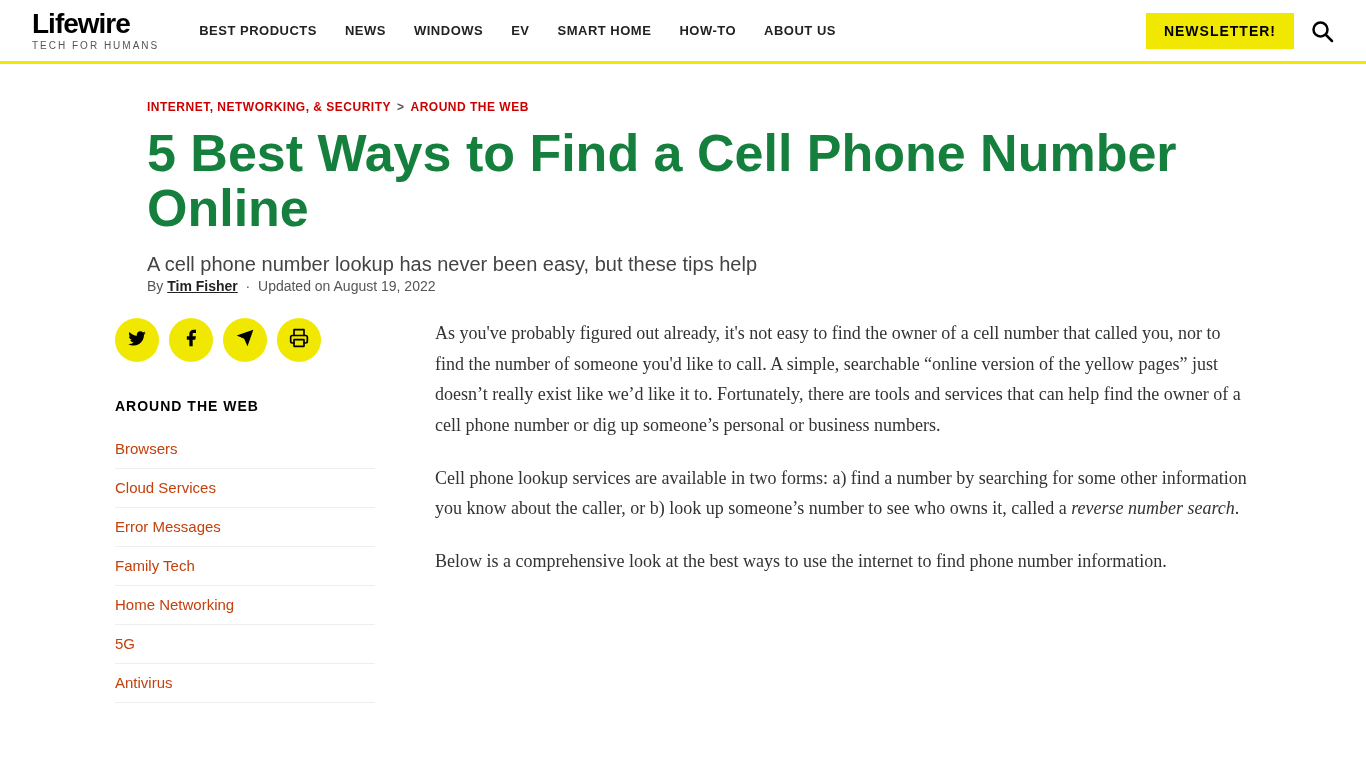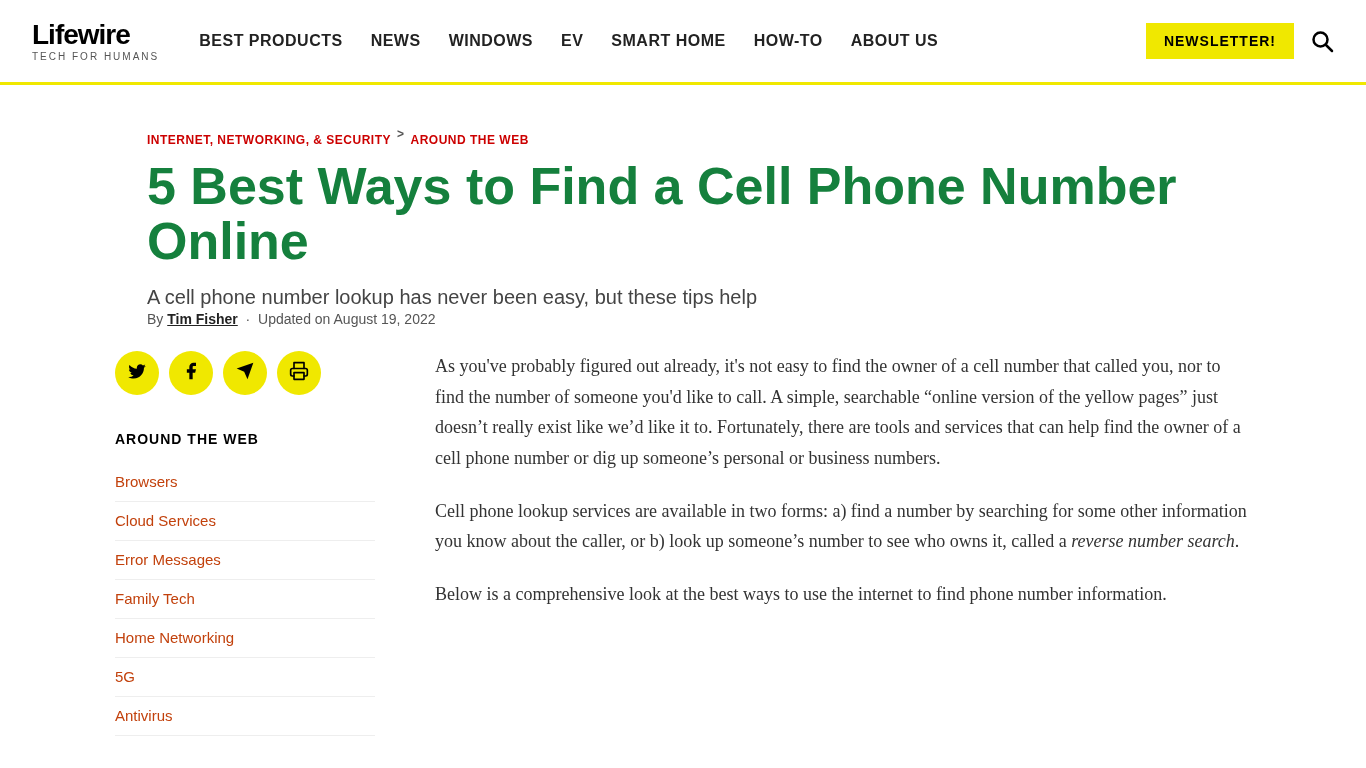--- a/index.html
+++ b/index.html
@@ -3,21 +3,21 @@
   <meta charset="utf-8">
   <style>
     * { margin: 0; padding: 0; box-sizing: border-box; }
     body { font-family: 'Georgia', serif; background: #fff; color: #222; }
 
     
     .header {
       display: flex;
       align-items: center;
       padding: 0 32px;
-      height: 85px;
+      height: 64px;
       border-bottom: 3px solid #f0e800;
       background: #fff;
       position: relative;
     }
     .logo-wrap {
       display: flex;
       flex-direction: column;
       margin-right: 40px;
       text-decoration: none;
       color: #000;
@@ -37,21 +37,21 @@
       margin-top: 2px;
     }
     nav {
       display: flex;
       align-items: center;
       gap: 28px;
       flex: 1;
     }
     .nav-item {
       font-family: Arial, sans-serif;
-      font-size: 16px;
+      font-size: 13px;
       font-weight: 700;
       letter-spacing: 0.5px;
       color: #222;
       text-decoration: none;
       cursor: pointer;
     }
     .newsletter-btn {
       background: #f0e800;
       color: #000;
       font-family: Arial, sans-serif;
@@ -87,21 +87,20 @@
       font-weight: 700;
       letter-spacing: 0.5px;
       margin-bottom: 18px;
       display: flex;
       align-items: center;
       gap: 6px;
     }
     .breadcrumb a {
       color: #c00;
       text-decoration: none;
-      margin-top: 12px;
     }
     .breadcrumb .sep { color: #555; }
     .breadcrumb .current { color: #c00; }
     h1 {
       font-family: Arial, sans-serif;
       font-size: 52px;
       font-weight: 900;
       line-height: 1.05;
       margin-bottom: 18px;
       color: #15803d;

